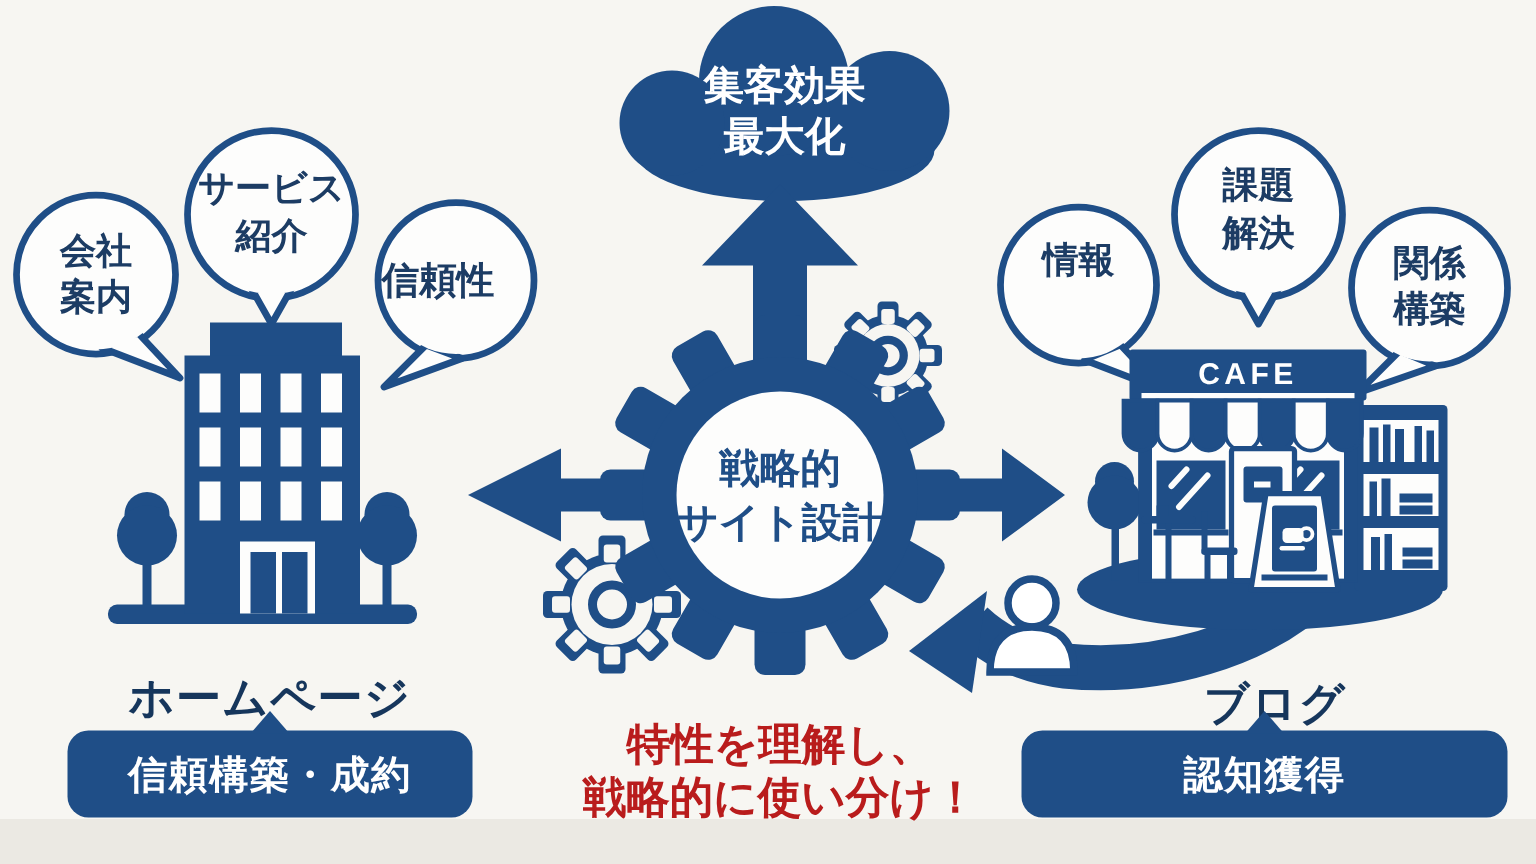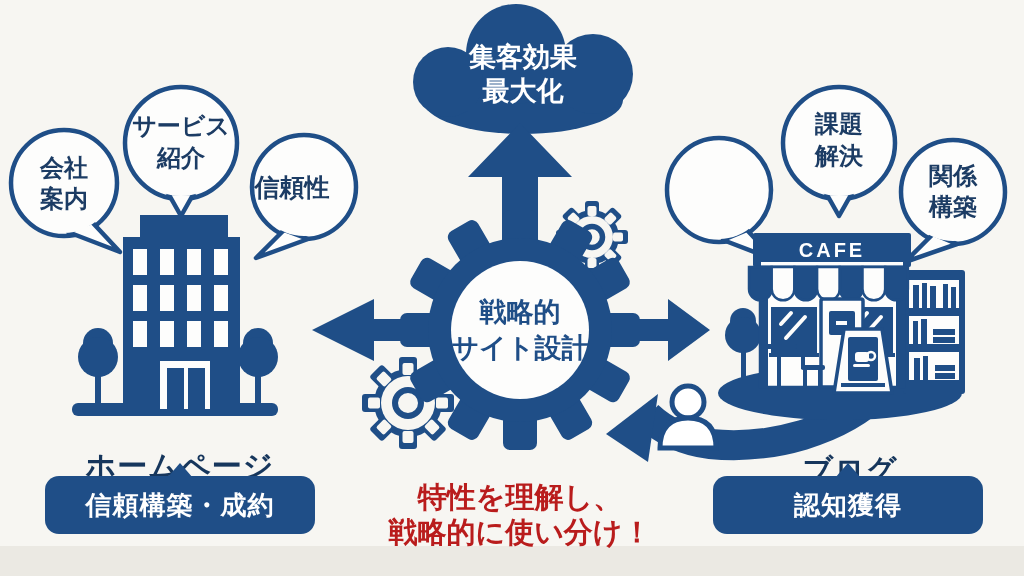--- a/index.html
+++ b/index.html
@@ -31,21 +31,21 @@
   .bubble-txt.mid{line-height:32px;}
   .cloud-txt{font-size:27px;line-height:34px;color:#fff;}
   .gear-txt{font-size:27px;line-height:36px;color:var(--navy);}
   .big-label{font-size:30px;line-height:34px;color:#16365C;letter-spacing:1px;margin-top:29px;}
   .value-box{
     position:absolute;
     height:58px;
     background:var(--navy);
     border-radius:14px;
     display:flex;align-items:center;justify-content:center;
-    font-size:26px;font-weight:bold;color:#fff;letter-spacing:1px;
+    font-size:26px;font-weight:bold;color:#fff;letter-spacing:1px;margin-top:11px;
   }
   .value-box .notch{
     position:absolute;
     top:-13px;left:50%;transform:translateX(-50%);
     width:0;height:0;
     border-left:13px solid transparent;
     border-right:13px solid transparent;
     border-bottom:15px solid var(--navy);
   }
   .footer-txt{font-size:29px;line-height:35px;color:#b91c1c;}
@@ -243,20 +243,21 @@
     <div class="notch"></div>
     <span>信頼構築・成約</span>
   </div>
 
   <svg class="abs" style="left:663px;top:136px" width="122" height="130" viewBox="0 0 122 130">
     <circle cx="56" cy="54" r="52" fill="#FDFDFC" stroke="#1F4E87" stroke-width="4.5"></circle>
     <path d="M 84 94 L 112 124 L 60 104 Z" fill="#FDFDFC" stroke="#1F4E87" stroke-width="4.5" stroke-linejoin="round"></path>
     <circle cx="56" cy="54" r="49" fill="#FDFDFC"></circle>
   </svg>
   <div class="txt bubble-txt" style="left:665px;top:158px;width:108px">
+    <span>情報</span>
   </div>
 
   <svg class="abs" style="left:776px;top:80px" width="126" height="140" viewBox="0 0 126 140">
     <circle cx="63" cy="63" r="56" fill="#FDFDFC" stroke="#1F4E87" stroke-width="4.5"></circle>
     <path d="M 50 113 L 63 136 L 76 113 Z" fill="#FDFDFC" stroke="#1F4E87" stroke-width="4.5" stroke-linejoin="round"></path>
     <circle cx="63" cy="63" r="53" fill="#FDFDFC"></circle>
   </svg>
   <div class="txt bubble-txt mid" style="left:783px;top:108px;width:112px">
     <span>課題</span>
     <span>解決</span>
@@ -359,21 +360,21 @@
         <rect x="150" y="127" width="14" height="10" rx="3" fill="#FDFDFC"></rect>
         <circle cx="166" cy="131" r="4" fill="none" stroke="#FDFDFC" stroke-width="2.5"></circle>
         <rect x="148" y="139" width="17" height="3" rx="1.5" fill="#FDFDFC"></rect>
       </g>
     </g>
   </svg>
   <div class="txt cafe-sign-txt" style="left:753px;top:234px;width:158px">CAFE</div>
 
   <div class="txt big-label" style="left:765px;top:424px;width:170px">ブログ</div>
 
-  <div class="value-box" style="left:713px;top:476px;width:270px">
+  <div class="value-box" style="left:681px;top:476px;width:324px">
     <div class="notch"></div>
     <span>認知獲得</span>
   </div>
 
   <div class="txt footer-txt" style="left:330px;top:480px;width:380px">
     <span>特性を理解し、</span>
     <span>戦略的に使い分け！</span>
   </div>
 
 </div>

